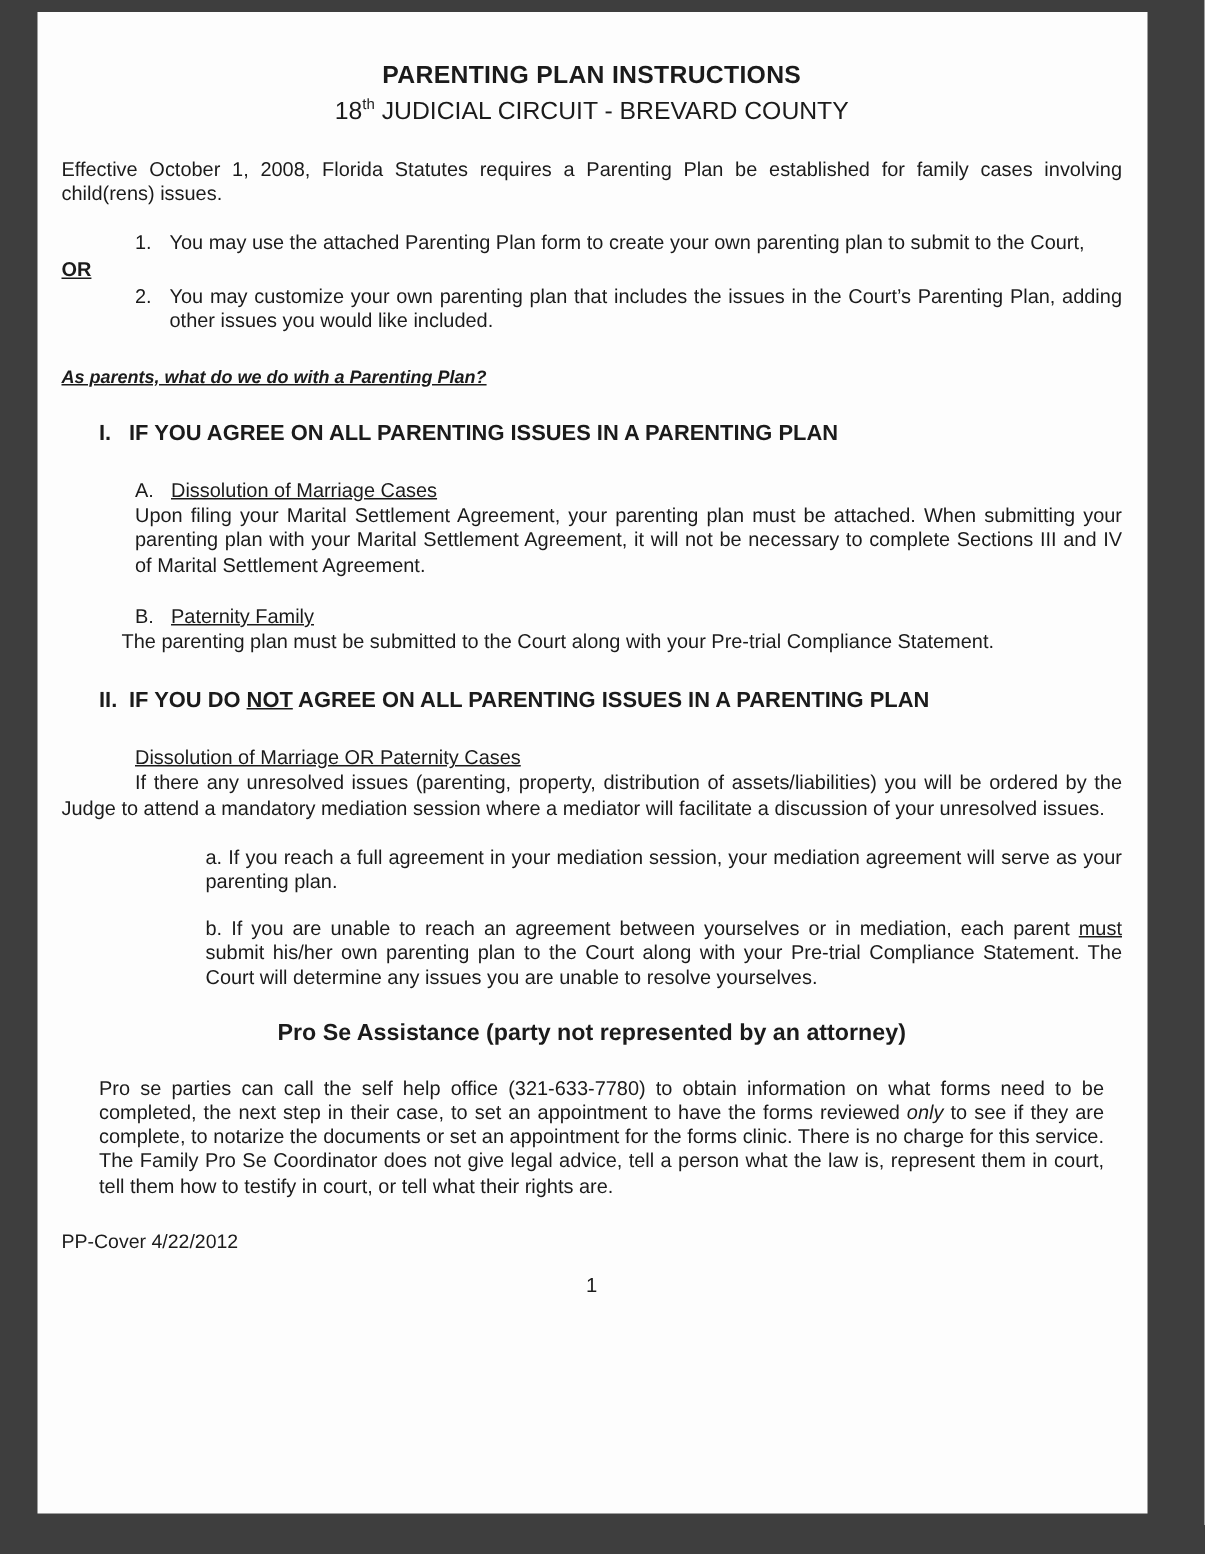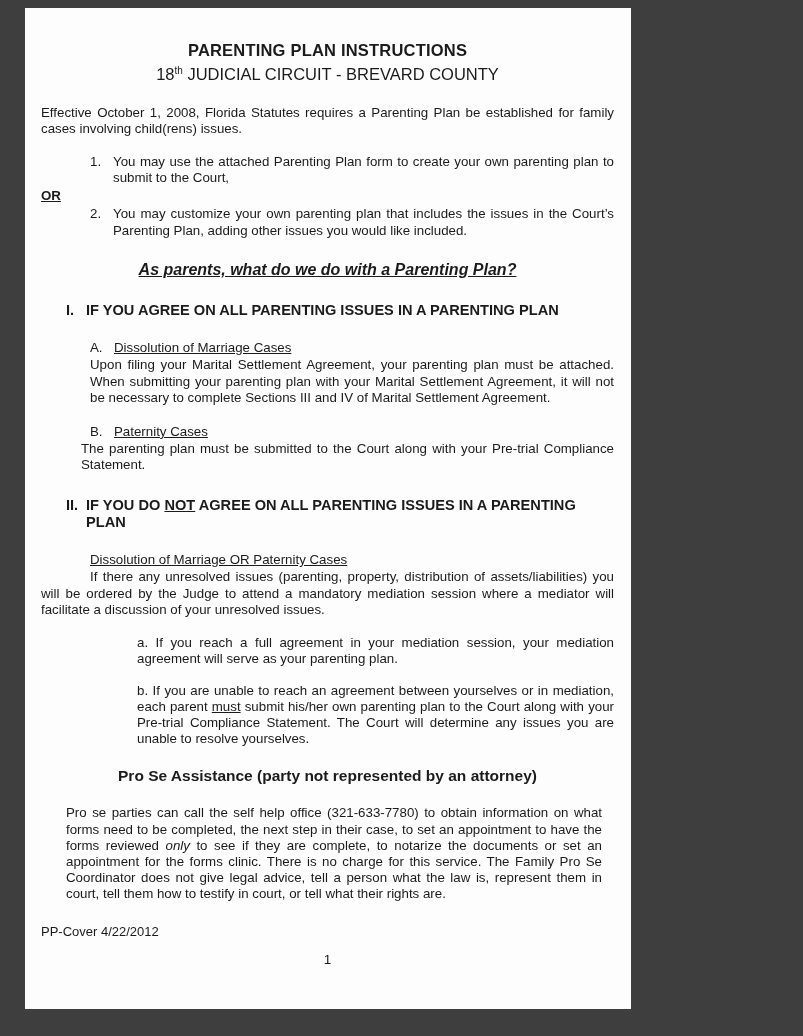--- a/index.html
+++ b/index.html
@@ -10,21 +10,21 @@
     background: #3e3e3e;
     font-family: "Liberation Sans", "DejaVu Sans", sans-serif;
     color: #1b1b1b;
     position: relative;
     overflow: hidden;
   }
   .page {
     position: absolute;
     left: 25px;
     top: 8px;
-    width: 606px;
+    width: 740px;
     height: 1001px;
     background: #fdfdfd;
     padding: 32px 17px 0 16px;
     font-size: 13.3px;
     line-height: 1.22;
     overflow: hidden;
   }
   .title-block { text-align: center; margin-bottom: 21px; }
   .doc-title {
     font-size: 16.5px;
@@ -51,25 +51,24 @@
     margin-left: 49px;
     flex: 0 0 auto;
   }
   .list-text { text-align: justify; flex: 1; }
   .or-label {
     font-weight: bold;
     text-decoration: underline;
     margin: 1px 0 2px 0;
   }
   .center-heading-italic {
-    text-align: center;
     font-weight: bold;
     font-style: italic;
     text-decoration: underline;
-    font-size: 16px;
+    font-size: 12px;
     margin: 21px 0 20px 0;
   }
   .indent-para {
     margin: 0 0 0 49px;
     text-align: justify;
   }
   .sec-heading {
     display: flex;
     margin: 23px 0 20px 25px;
     font-weight: bold;
@@ -151,21 +150,21 @@
   </div>
 
   <div class="sub-label">
     <span class="sub-num">A.</span>
     <span class="u">Dissolution of Marriage Cases</span>
   </div>
   <p class="sub-body">Upon filing your Marital Settlement Agreement, your parenting plan must be attached.  When submitting your parenting plan with your Marital Settlement Agreement, it will not be necessary to complete Sections III and IV of Marital Settlement Agreement.</p>
 
   <div class="sub-label">
     <span class="sub-num">B.</span>
-    <span class="u">Paternity Cases</span>
+    <span class="u">Paternity Family</span>
   </div>
   <p class="sub-body" style="margin-bottom:0;margin-left:40px;">The parenting plan must be submitted to the Court along with your Pre-trial Compliance Statement.</p>
 
   <div class="sec-heading">
     <span class="sec-num">II.</span>
     <span><span>IF YOU DO </span><span class="u">NOT</span><span> AGREE ON ALL PARENTING ISSUES IN A PARENTING PLAN</span></span>
   </div>
 
   <div class="sub2-label">Dissolution of Marriage OR Paternity Cases</div>
   <p class="hang-para">If there any unresolved issues (parenting, property, distribution of assets/liabilities) you will be ordered   by the Judge to attend a mandatory mediation session where a mediator will facilitate a discussion of    your unresolved issues.</p>

